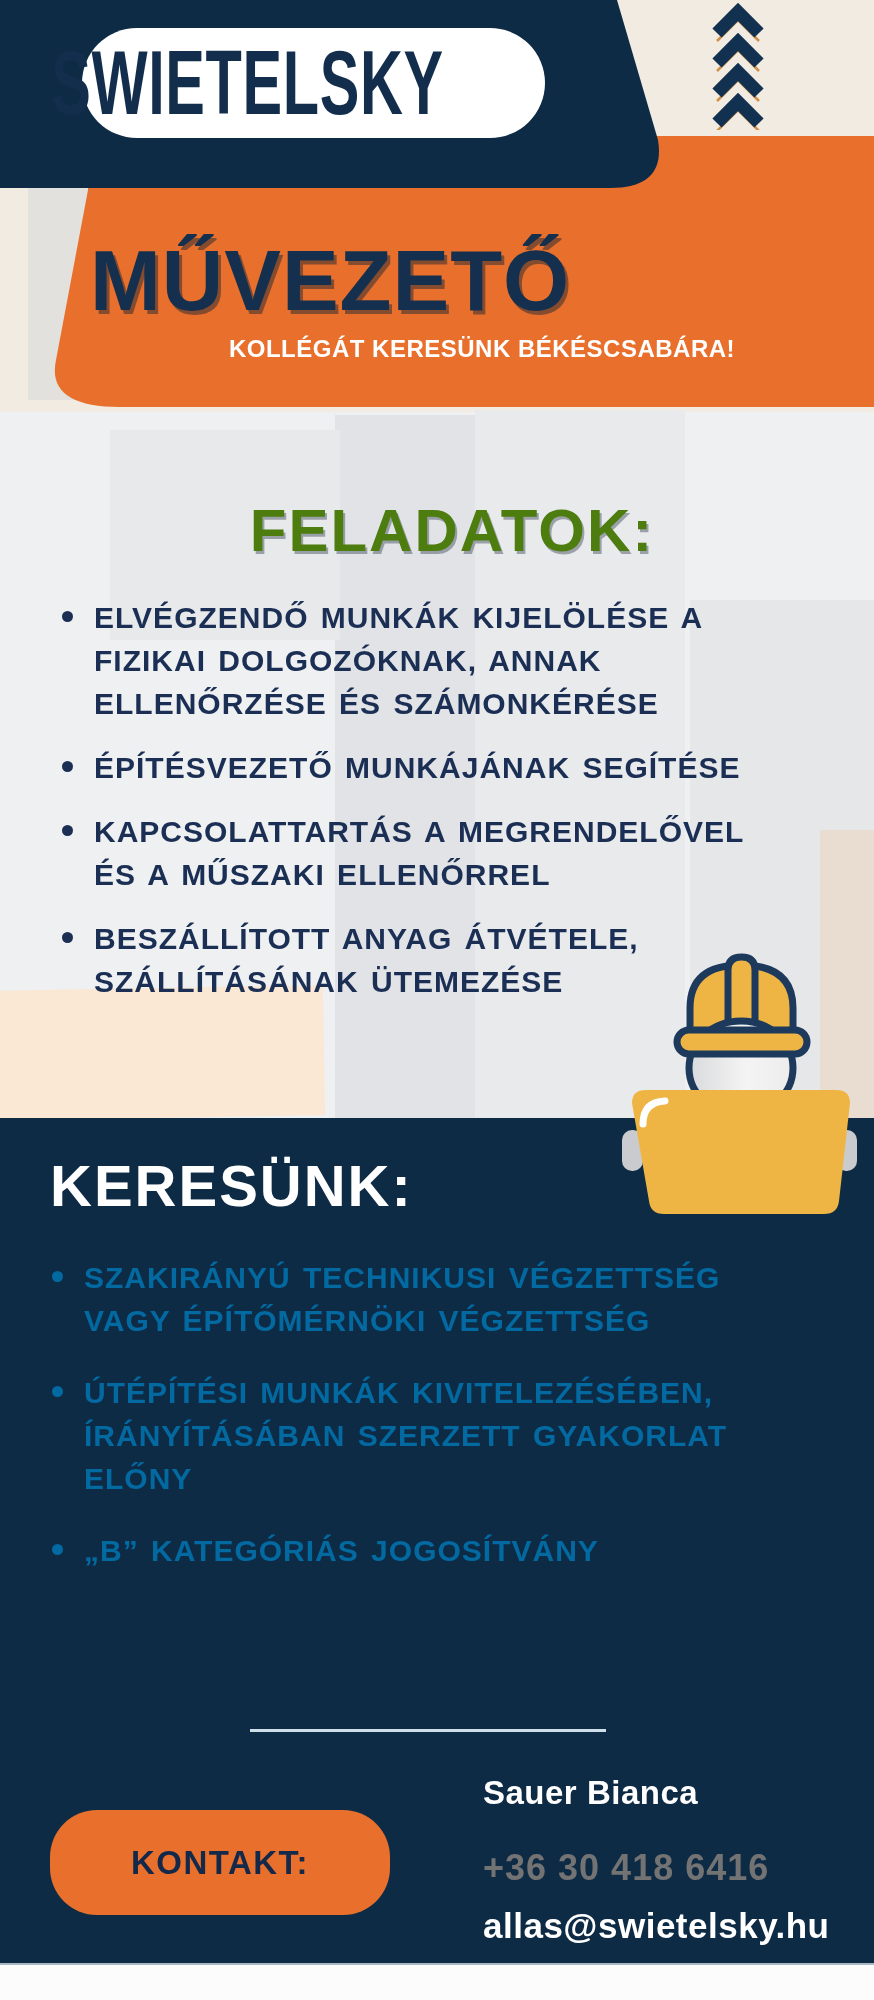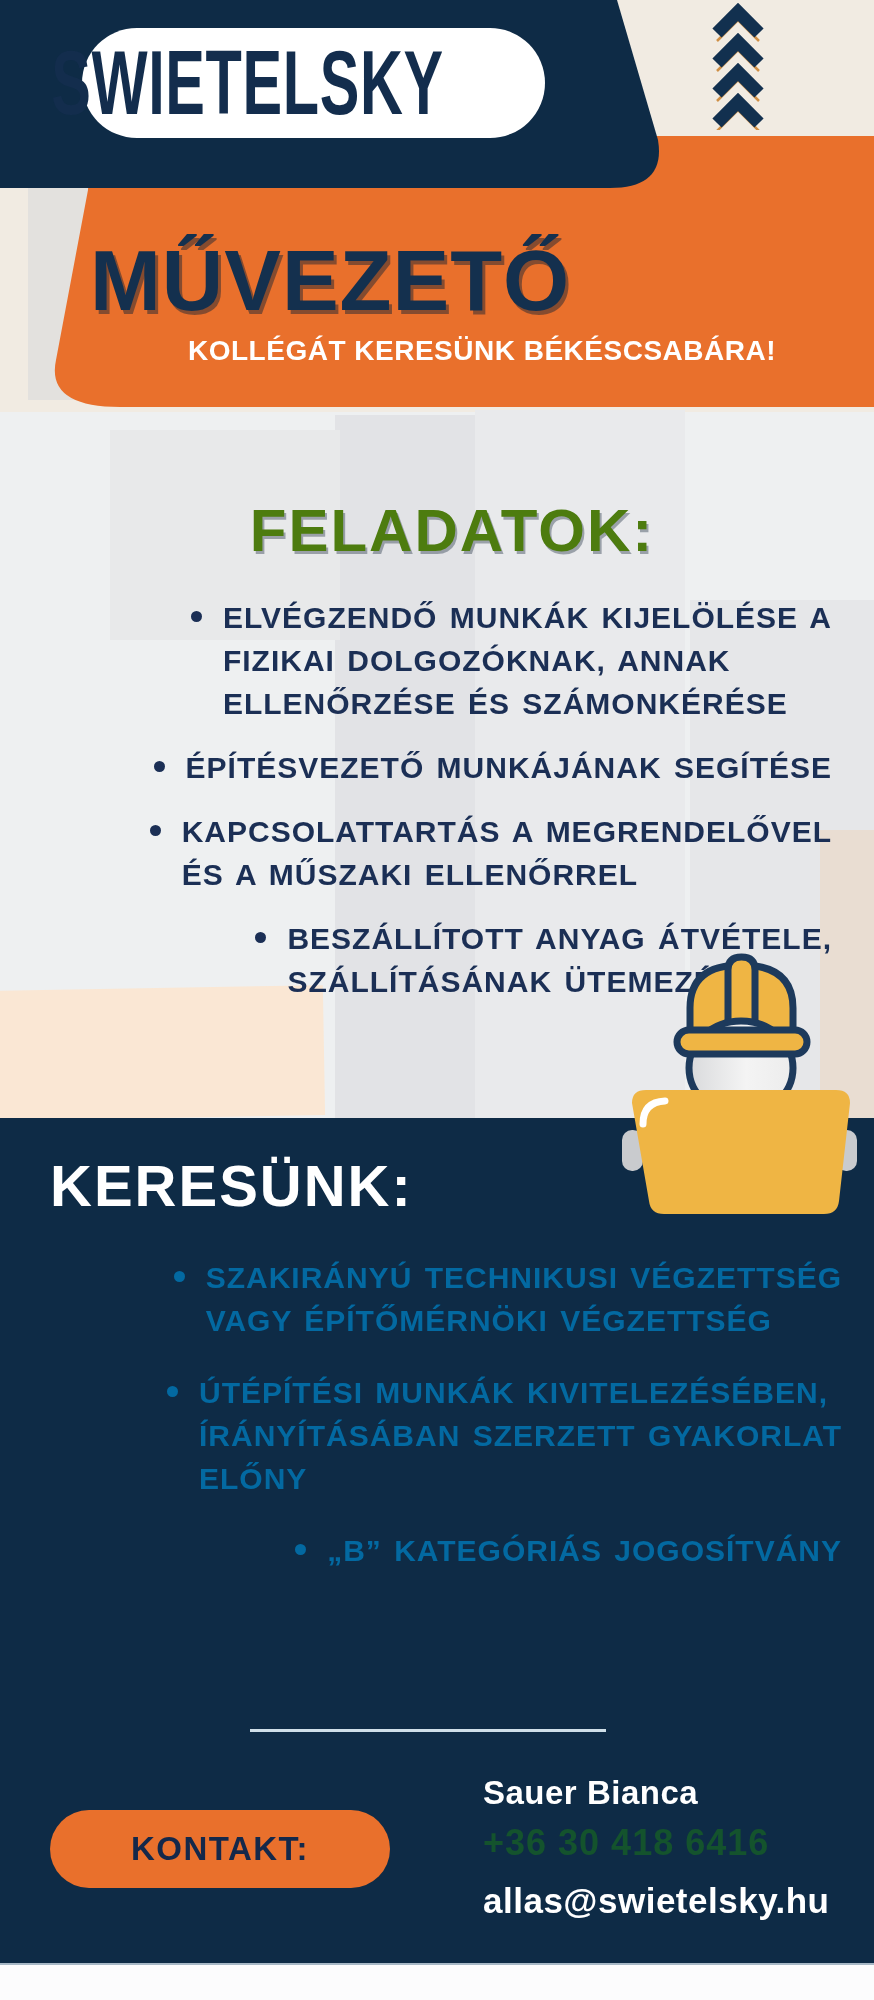--- a/index.html
+++ b/index.html
@@ -32,62 +32,62 @@
   .chev-svg{position:absolute;left:711px;top:2px;z-index:3;}
   
   .banner-svg{position:absolute;left:0;top:0;z-index:1;}
   .hero-title{
     position:absolute;left:90px;right:0;top:238px;z-index:2;
     color:#14304e;font-size:85px;letter-spacing:1px;line-height:1;
     text-shadow:3px 4px 0 rgba(12,30,52,0.45);
   }
   .hero-sub{
     position:absolute;left:90px;right:0;top:336px;z-index:2;text-align:center;
-    color:#ffffff;font-size:28px;letter-spacing:0.5px;line-height:1.1;
+    color:#ffffff;font-size:24px;letter-spacing:0.5px;line-height:1.1;
   }
   
   .tasks-heading{
     position:absolute;left:30px;right:0;top:496px;z-index:2;text-align:center;
     color:#4d7c0f;font-size:60px;letter-spacing:2px;
     text-shadow:2px 3px 0 rgba(10,25,45,0.35);
   }
   .list{position:absolute;z-index:2;list-style:none;margin:0;padding:0;}
   .tasks-list{left:62px;top:596px;width:770px;color:#1b2f55;}
   .req-list{left:52px;top:1256px;width:790px;color:#0369a1;}
-  .item{display:flex;margin-bottom:21px;justify-content:flex-end;}
+  .item{display:flex;margin-bottom:21px;}
   .req-list .item{margin-bottom:29px;}
   .dot{width:11px;height:11px;border-radius:50%;background:currentColor;margin:15px 21px 0 0;flex-shrink:0;}
   .item-text{
     white-space:pre-line;font-size:30px;line-height:43px;
     letter-spacing:1px;word-spacing:3px;
   }
   
   .navy-section{
     position:absolute;left:0;top:1118px;width:874px;height:845px;z-index:1;
     background:#0e2b46;border-bottom:2px solid #a7b8c6;
   }
   .req-heading{
     position:absolute;left:50px;top:1152px;z-index:2;
     color:#ffffff;font-size:58px;letter-spacing:2px;
   }
   .worker-svg{position:absolute;left:605px;top:950px;z-index:2;}
   .divider{position:absolute;left:250px;top:1729px;width:356px;height:3px;background:#cfdfe9;z-index:2;}
   .kontakt-pill{
-    position:absolute;left:50px;top:1810px;width:340px;height:78px;z-index:2;
+    position:absolute;left:50px;top:1810px;width:340px;height:105px;z-index:2;
     background:#e9702c;border-radius:47px;border:none;cursor:pointer;
     display:flex;align-items:center;justify-content:center;
     color:#14284a;font-size:33px;font-weight:700;letter-spacing:1.5px;
     font-family:inherit;
   }
   .contact{
     position:absolute;left:483px;top:1776px;z-index:2;color:#ffffff;
     display:flex;flex-direction:column;
   }
   .contact-name{font-size:33px;line-height:1;margin-bottom:16px;letter-spacing:0.5px;}
-  .contact-phone{font-size:36px;line-height:1;margin-bottom:22px;letter-spacing:1px;color:#14532d;text-decoration:none;}
+  .contact-phone{font-size:36px;line-height:1;margin-bottom:22px;letter-spacing:1px;color:#737373;text-decoration:none;margin-top:25px;}
   .contact-email{font-size:35px;line-height:1;letter-spacing:0.5px;color:#fff;text-decoration:none;}
   .bottom-strip{position:absolute;left:0;top:1965px;width:874px;height:35px;background:#fcfcfd;z-index:1;}
 </style>
 </head>
 <body>
 
 <div id="page">
 
   <div class="bg bg-beige"></div>
   <div class="bg bg-streak"></div>

